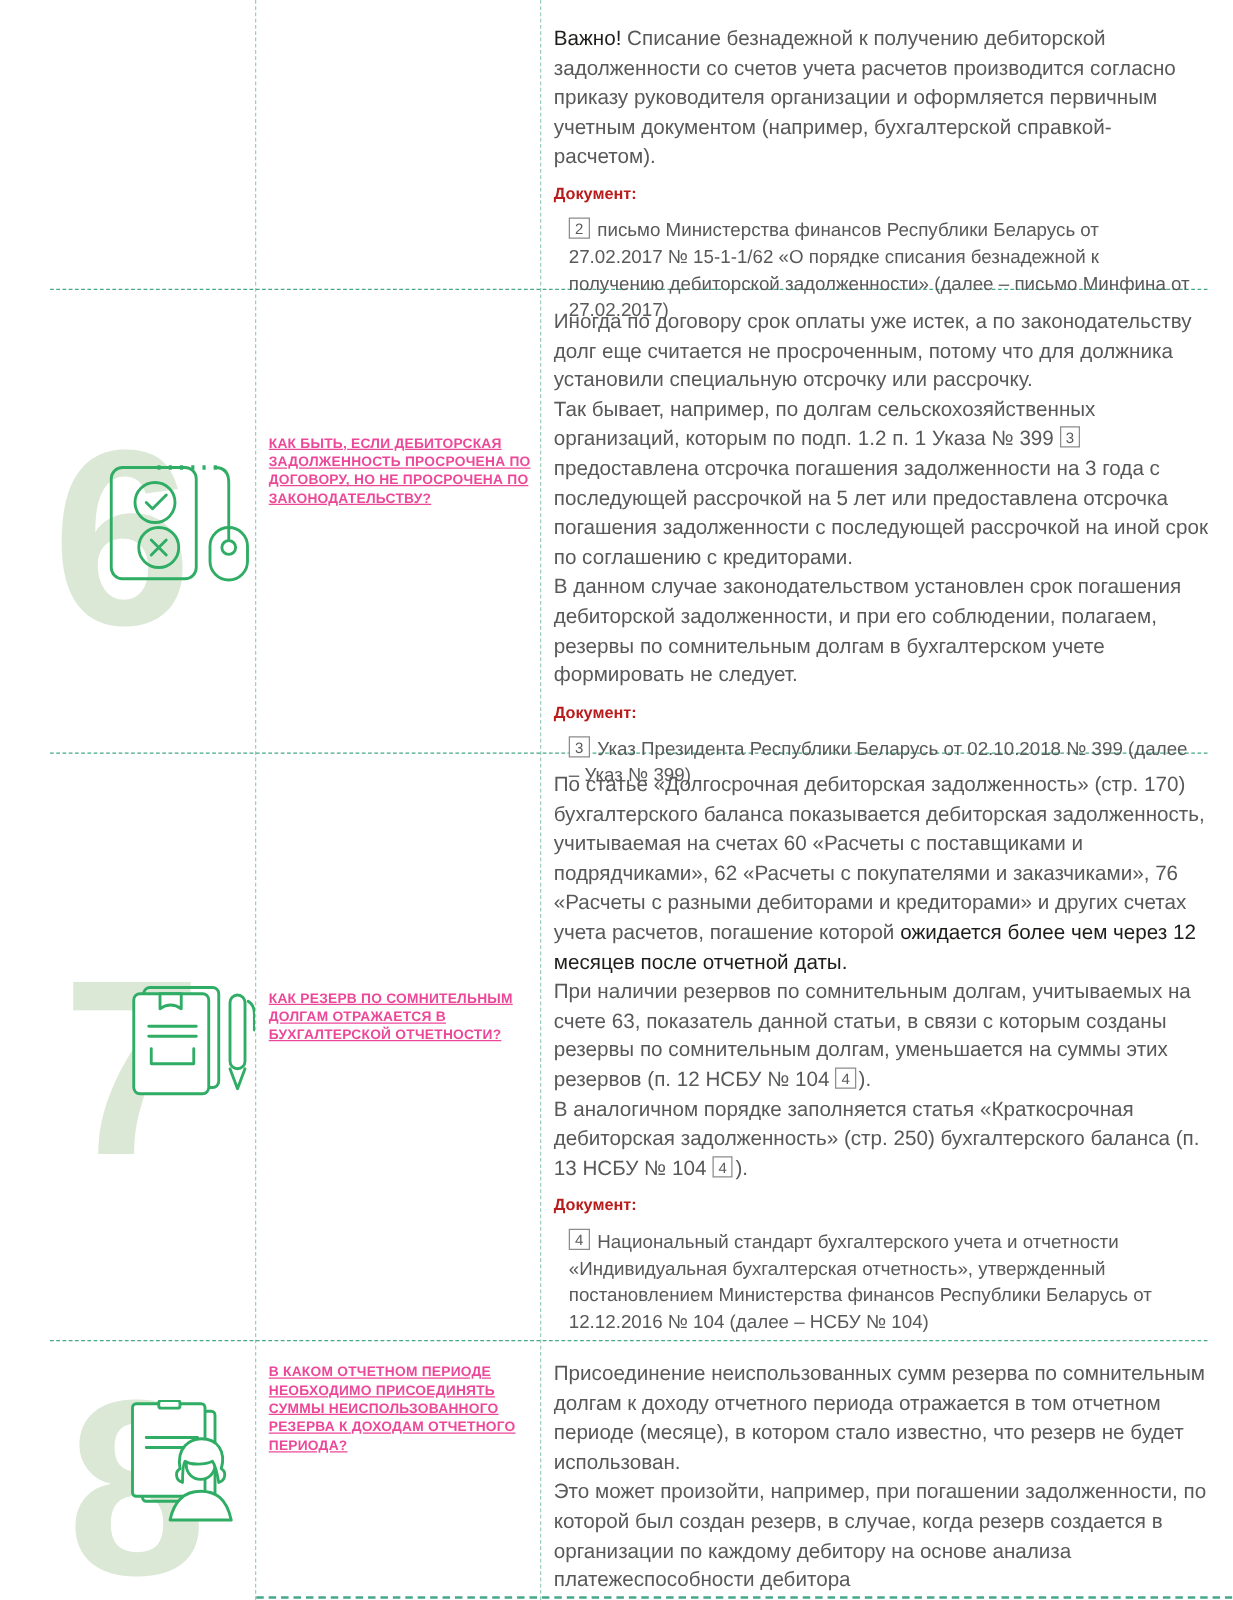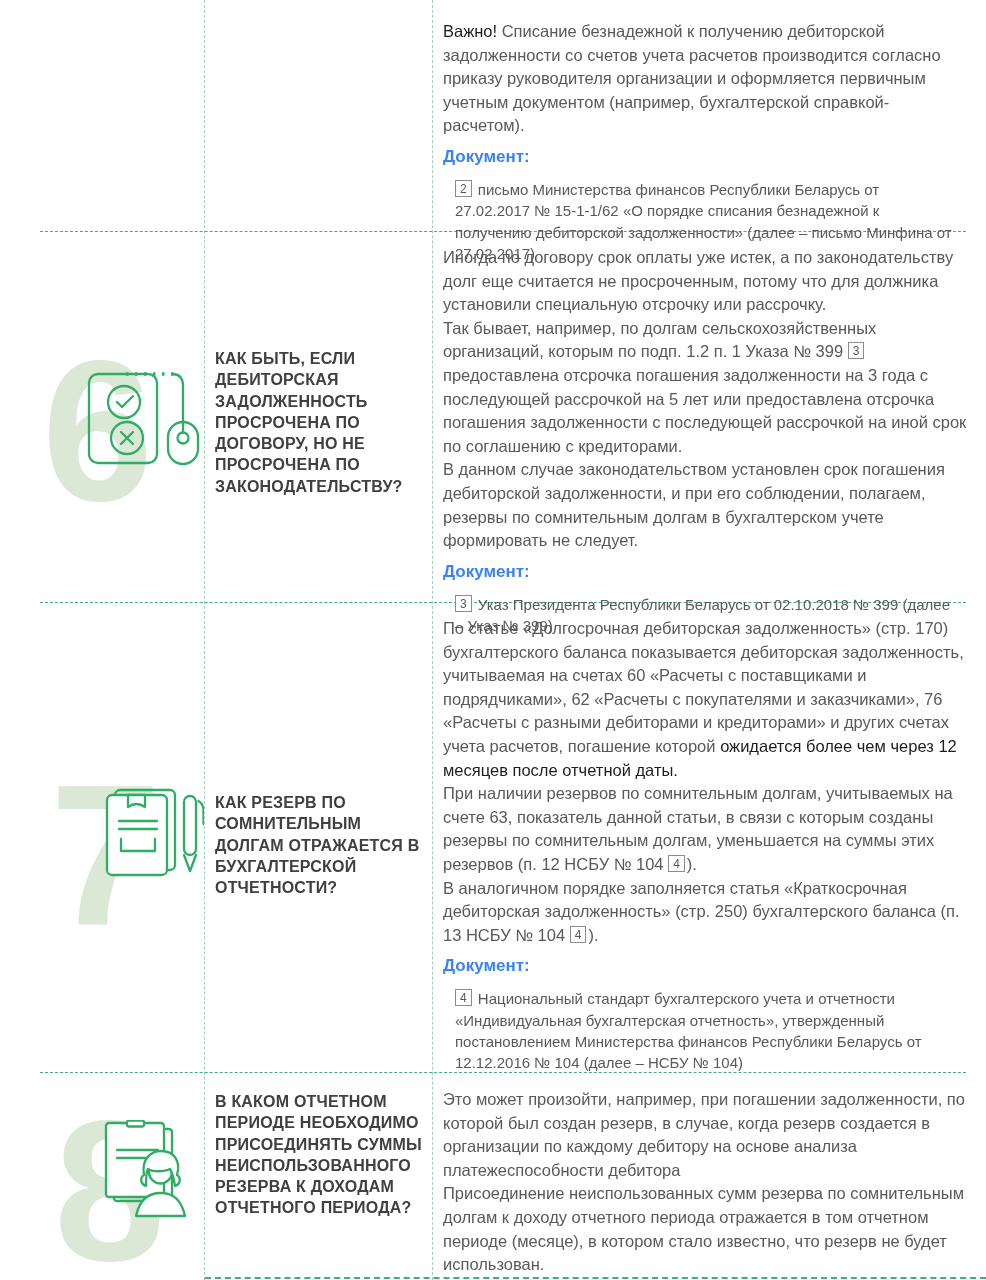--- a/index.html
+++ b/index.html
@@ -17,30 +17,30 @@
   
   .num{
     position:absolute;z-index:0;font-size:200px;line-height:0.75;font-weight:bold;
     color:#dbe8d6;letter-spacing:-4px;user-select:none;
   }
   .icon{position:absolute;z-index:1;}
 
   
   .question{
     position:absolute;left:215px;width:214px;margin:0;z-index:2;
-    font-size:16px;line-height:1.33;font-weight:bold;color:#404040;
-    text-transform:uppercase;letter-spacing:0.2px;
+    font-size:11px;line-height:1.33;font-weight:bold;color:#ec4899;
+    text-transform:uppercase;letter-spacing:0.2px;text-decoration:underline;
   }
 
   
   .answer{position:absolute;left:443px;width:524px;color:#59595b;z-index:2;}
   .body{margin:0;font-size:16.5px;line-height:1.43;}
   .dark{color:#1d1d1b;font-weight:normal;}
   .doc{margin-top:9px;}
-  .doc-label{margin:0 0 4px 0;font-size:17px;font-weight:bold;color:#3b82f6;}
+  .doc-label{margin:0 0 4px 0;font-size:13px;font-weight:bold;color:#b91c1c;}
   .doc-text{margin:12px;font-size:15px;line-height:1.42;}
   .ref-box{
     display:inline-block;border:1px solid #8c8c8c;color:#59595b;background:#fff;
     font-size:12px;line-height:1;padding:2px 4px 1px 4px;margin-right:2px;vertical-align:2px;
   }
   svg{display:block;}
   .stroke{fill:none;stroke:#2fad65;stroke-width:2.3;stroke-linecap:round;stroke-linejoin:round;}
   .stroke-fill{fill:#ffffff;stroke:#2fad65;stroke-width:2.3;stroke-linecap:round;stroke-linejoin:round;}
   .dots{fill:none;stroke:#2fad65;stroke-width:3.6;stroke-dasharray:2.5 6.5;}
 </style>
@@ -138,17 +138,17 @@
     <rect class="stroke" x="14" y="9" width="58" height="72" rx="3"></rect>
     <rect class="stroke-fill" x="6" y="3" width="58" height="74" rx="3"></rect>
     <rect class="stroke-fill" x="27" y="0.5" width="17" height="6" rx="2"></rect>
     <path class="stroke" d="M17,30 H58 M17,38 H52"></path>
     <circle class="stroke-fill" cx="60.5" cy="52" r="11.5"></circle>
     <path class="stroke-fill" d="M46,66 C40,64 40,57 44,55 C41,38 52,31 61,31 C74,31 81,41 77,55 C81,57 81,64 75,66 C74,60 72,52 70,49 C64,52 52,52 48,49 C46,52 46,60 46,66 Z"></path>
     <path class="stroke-fill" d="M36,96 C40,78 50,73 60.5,73 C72,73 81,78 85,96 Z"></path>
   </svg>
   <h2 class="question" style="top:1091px">В КАКОМ ОТЧЕТНОМ ПЕРИОДЕ НЕОБХОДИМО ПРИСОЕДИНЯТЬ СУММЫ НЕИСПОЛЬЗОВАННОГО РЕЗЕРВА К ДОХОДАМ ОТЧЕТНОГО ПЕРИОДА?</h2>
   <section class="answer" style="top:1088px">
+    <p class="body">Присоединение неиспользованных сумм резерва по сомнительным долгам к доходу отчетного периода отражается в том отчетном периоде (месяце), в котором стало известно, что резерв не будет использован.</p>
     <p class="body">Это может произойти, например, при погашении задолженности, по которой был создан резерв, в случае, когда резерв создается в организации по каждому дебитору на основе анализа платежеспособности дебитора</p>
-    <p class="body">Присоединение неиспользованных сумм резерва по сомнительным долгам к доходу отчетного периода отражается в том отчетном периоде (месяце), в котором стало известно, что резерв не будет использован.</p>
   </section>
 
 </div>
 
 </body></html>

